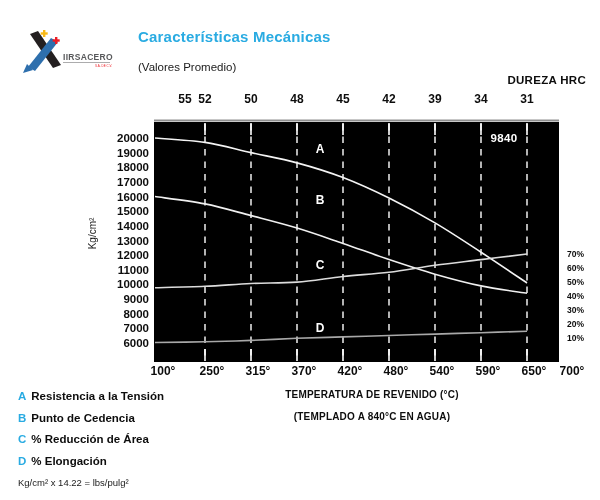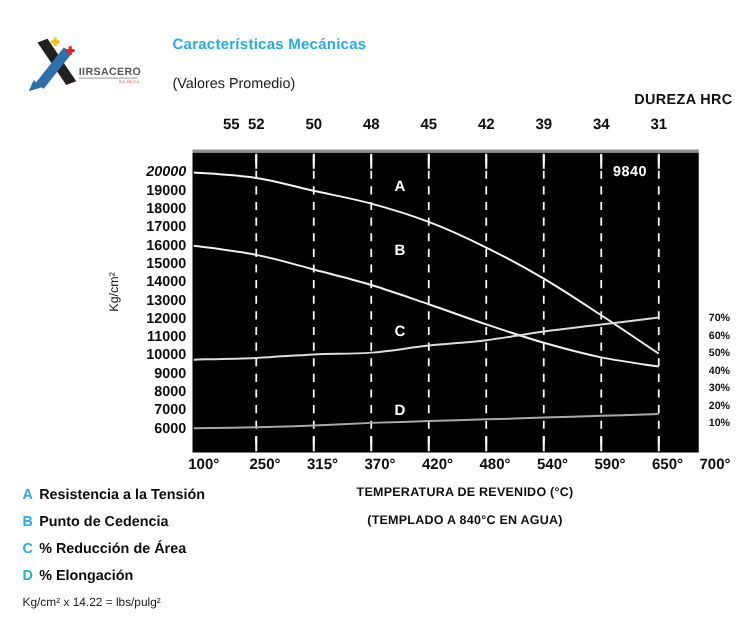--- a/index.html
+++ b/index.html
@@ -2,21 +2,21 @@
 <html><head>
 <meta charset="utf-8">
 <style>
   html,body{margin:0;padding:0;background:#fff;}
   #canvas{
     position:relative;width:600px;height:500px;background:#ffffff;
     font-family:"Liberation Sans",sans-serif;color:#111;overflow:hidden;
   }
   .abs{position:absolute;}
   #page-title{
-    left:138px;top:28px;font-size:12px;font-weight:bold;color:#29ABE2;
+    left:138px;top:28px;font-size:15px;font-weight:bold;color:#29ABE2;
     letter-spacing:.2px;
   }
   #page-subtitle{left:138px;top:61px;font-size:11.5px;color:#1a1a1a;}
   #dureza-title{
     left:156px;top:74px;width:430px;text-align:right;
     font-size:11.5px;font-weight:bold;color:#0d0d0d;letter-spacing:.3px;
   }
   .hrc-label,.x-label{
     position:absolute;transform:translateX(-50%);
     font-size:12px;font-weight:bold;color:#0d0d0d;white-space:nowrap;
@@ -163,21 +163,21 @@
     <div class="x-label" style="left: 163px; top: 364px;">100°</div>
     <div class="x-label" style="left: 212px; top: 364px;">250°</div>
     <div class="x-label" style="left: 258px; top: 364px;">315°</div>
     <div class="x-label" style="left: 304px; top: 364px;">370°</div>
     <div class="x-label" style="left: 350px; top: 364px;">420°</div>
     <div class="x-label" style="left: 396px; top: 364px;">480°</div>
     <div class="x-label" style="left: 442px; top: 364px;">540°</div>
     <div class="x-label" style="left: 488px; top: 364px;">590°</div>
     <div class="x-label" style="left: 534px; top: 364px;">650°</div>
     <div class="x-label" style="left: 572px; top: 364px;">700°</div>
-    <div class="y-label" style="top: 138px; font-style: italic;">20000</div>
+    <div class="y-label" style="top: 138px;">20000</div>
     <div class="y-label" style="top: 152.643px;">19000</div>
     <div class="y-label" style="top: 167.286px;">18000</div>
     <div class="y-label" style="top: 181.929px;">17000</div>
     <div class="y-label" style="top: 196.571px;">16000</div>
     <div class="y-label" style="top: 211.214px;">15000</div>
     <div class="y-label" style="top: 225.857px; text-align: center;">14000</div>
     <div class="y-label" style="top: 240.5px;">13000</div>
     <div class="y-label" style="top: 255.143px;">12000</div>
     <div class="y-label" style="top: 269.786px;">11000</div>
     <div class="y-label" style="top: 284.429px;">10000</div>

